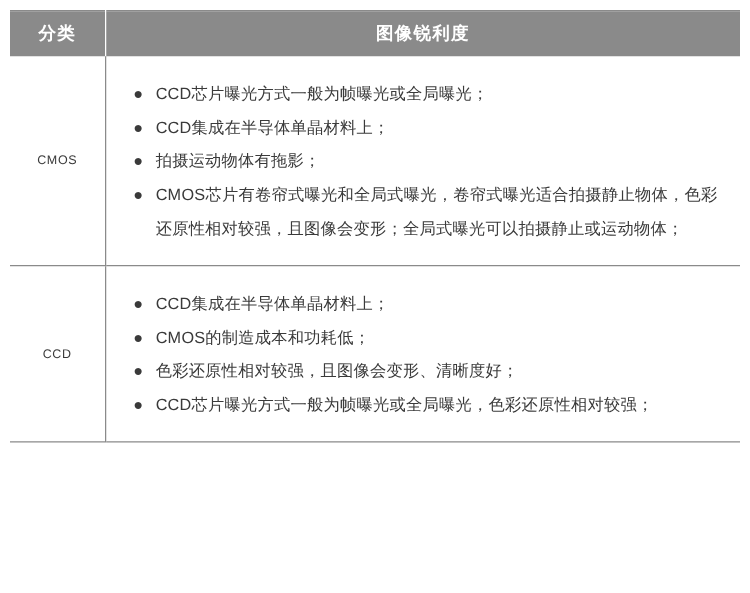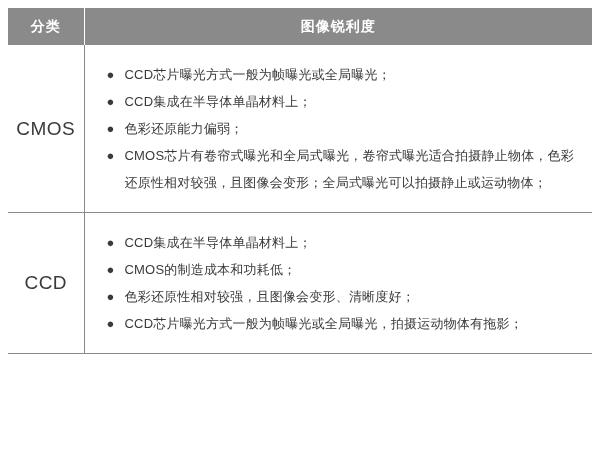--- a/index.html
+++ b/index.html
@@ -47,21 +47,21 @@
 
   tbody td {
     vertical-align: middle;
     border-top: 1px solid #8a8a8a;
   }
   tbody tr:first-child td {
     border-top: none;
   }
   td.cat {
     text-align: center;
-    font-size: 19px;
+    font-size: 10px;
     color: #3a3a3a;
     border-right: 1px solid #8a8a8a;
     letter-spacing: 0.5px;
   }
   td.detail {
     padding: 14px 18px 14px 22px;
   }
   ul.points {
     list-style: none;
     margin: 0;
@@ -103,31 +103,31 @@
         <th class="head-diff">图像锐利度</th>
       </tr>
     </thead>
     <tbody>
       <tr class="row-cmos">
         <td class="cat">CMOS</td>
         <td class="detail">
           <ul class="points">
             <li><span class="bullet">●</span><span>CCD芯片曝光方式一般为帧曝光或全局曝光；</span></li>
             <li><span class="bullet">●</span><span>CCD集成在半导体单晶材料上；</span></li>
-            <li><span class="bullet">●</span><span>色彩还原能力偏弱；</span></li>
+            <li><span class="bullet">●</span><span>拍摄运动物体有拖影；</span></li>
             <li><span class="bullet">●</span><span>CMOS芯片有卷帘式曝光和全局式曝光，卷帘式曝光适合拍摄静止物体，色彩还原性相对较强，且图像会变形；全局式曝光可以拍摄静止或运动物体；</span></li>
           </ul>
         </td>
       </tr>
       <tr class="row-ccd">
         <td class="cat">CCD</td>
         <td class="detail">
           <ul class="points">
             <li><span class="bullet">●</span><span>CCD集成在半导体单晶材料上；</span></li>
             <li><span class="bullet">●</span><span>CMOS的制造成本和功耗低；</span></li>
             <li><span class="bullet">●</span><span>色彩还原性相对较强，且图像会变形、清晰度好；</span></li>
-            <li><span class="bullet">●</span><span>CCD芯片曝光方式一般为帧曝光或全局曝光，拍摄运动物体有拖影；</span></li>
+            <li><span class="bullet">●</span><span>CCD芯片曝光方式一般为帧曝光或全局曝光，色彩还原性相对较强；</span></li>
           </ul>
         </td>
       </tr>
     </tbody>
   </table>
 </div>
 
 </body></html>

